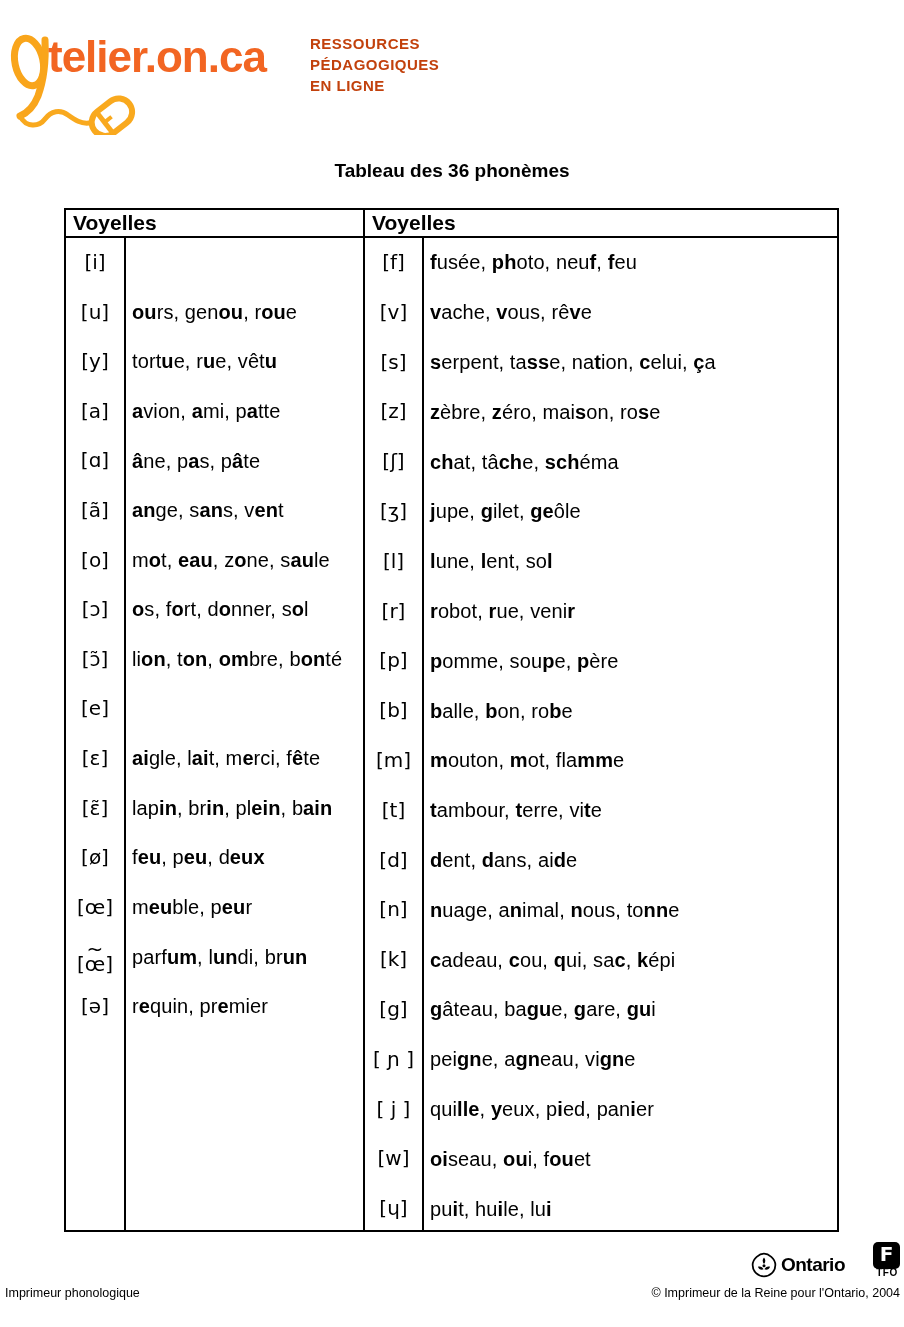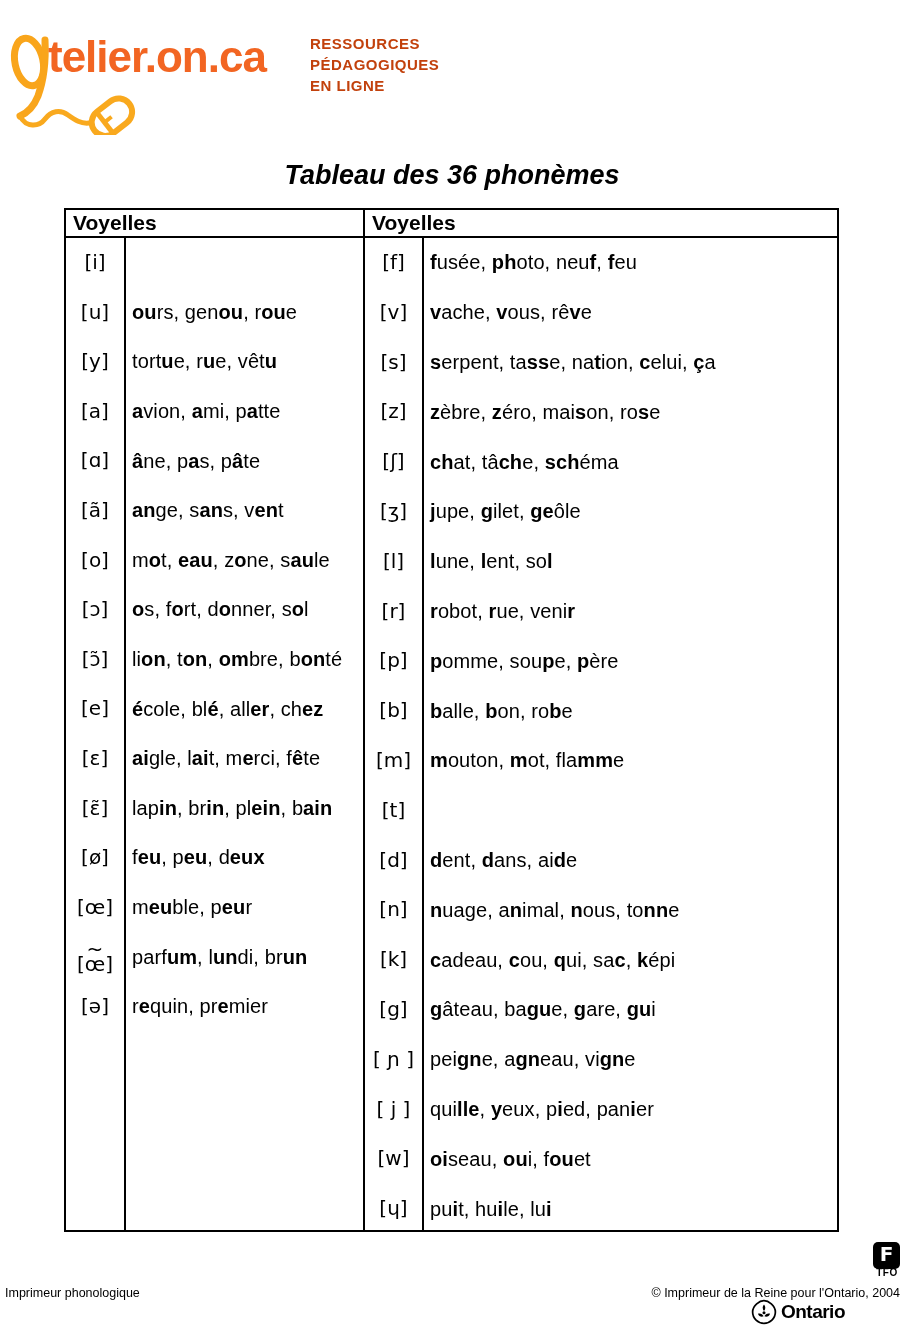--- a/index.html
+++ b/index.html
@@ -19,21 +19,21 @@
   }
   .tagline {
     position:absolute; left:310px; top:33px;
     font-size:15px; font-weight:700; line-height:21px;
     color:#c2410c; letter-spacing:0.5px;
   }
 
   
   .title {
     position:absolute; left:0; right:0; top:160px; text-align:center;
-    font-size:27px; font-weight:700;font-style:italic;
+    font-size:19px; font-weight:700;
   }
 
   
   .ptable {
     position:absolute; left:64px; top:208px; width:775px; height:1024px;
     border:2px solid #000; display:flex;
   }
   .half { position:relative; height:100%; }
   .half.vowels { width:299px; border-right:2px solid #000; }
   .half.consonants { flex:1; }
@@ -64,21 +64,21 @@
   .ex b { font-weight:700; }
 
   
   .footer-left {
     position:absolute; left:5px; top:1286px; font-size:12.5px;
   }
   .footer-copy {
     position:absolute; right:4px; top:1286px; font-size:12.5px; text-align:right;
   }
   .ontario-logo {
-    position:absolute; right:59px; top:1299px;
+    position:absolute; right:59px; top:1252px;
     display:flex; align-items:center; gap:4px;
   }
   .ontario-word { font-size:19px; font-weight:700; letter-spacing:-0.5px; }
   .tfo-logo {
     position:absolute; right:3px; top:1242px; width:28px; text-align:center;
   }
   .tfo-box {
     width:27px; height:27px; background:#000; border-radius:5px;
     color:#fff; font-weight:700; font-size:20px; line-height:25px;
     text-align:center; font-family:"DejaVu Sans",sans-serif;
@@ -149,21 +149,20 @@
           <div class="prow">
             <span class="sym">[ɔ]</span>
             <span class="ex"><b>o</b>s, f<b>o</b>rt, d<b>o</b>nner, s<b>o</b>l</span>
           </div>
           <div class="prow">
             <span class="sym">[ɔ̃]</span>
             <span class="ex">li<b>on</b>, t<b>on</b>, <b>om</b>bre, b<b>on</b>té</span>
           </div>
           <div class="prow">
             <span class="sym">[e]</span>
-            <span class="ex"><b>é</b>cole, bl<b>é</b>, all<b>er</b>, ch<b>ez</b></span>
           </div>
           <div class="prow">
             <span class="sym">[ɛ]</span>
             <span class="ex"><b>ai</b>gle, l<b>ai</b>t, m<b>e</b>rci, f<b>ê</b>te</span>
           </div>
           <div class="prow">
             <span class="sym">[ɛ̃]</span>
             <span class="ex">lap<b>in</b>, br<b>in</b>, pl<b>ein</b>, b<b>ain</b></span>
           </div>
           <div class="prow">
@@ -228,20 +227,21 @@
           <div class="prow">
             <span class="sym">[b]</span>
             <span class="ex"><b>b</b>alle, <b>b</b>on, ro<b>b</b>e</span>
           </div>
           <div class="prow">
             <span class="sym">[m]</span>
             <span class="ex"><b>m</b>outon, <b>m</b>ot, fla<b>mm</b>e</span>
           </div>
           <div class="prow">
             <span class="sym">[t]</span>
+            <span class="ex"><b>t</b>ambour, <b>t</b>erre, vi<b>t</b>e</span>
           </div>
           <div class="prow">
             <span class="sym">[d]</span>
             <span class="ex"><b>d</b>ent, <b>d</b>ans, ai<b>d</b>e</span>
           </div>
           <div class="prow">
             <span class="sym">[n]</span>
             <span class="ex"><b>n</b>uage, a<b>n</b>imal, <b>n</b>ous, to<b>nn</b>e</span>
           </div>
           <div class="prow">

